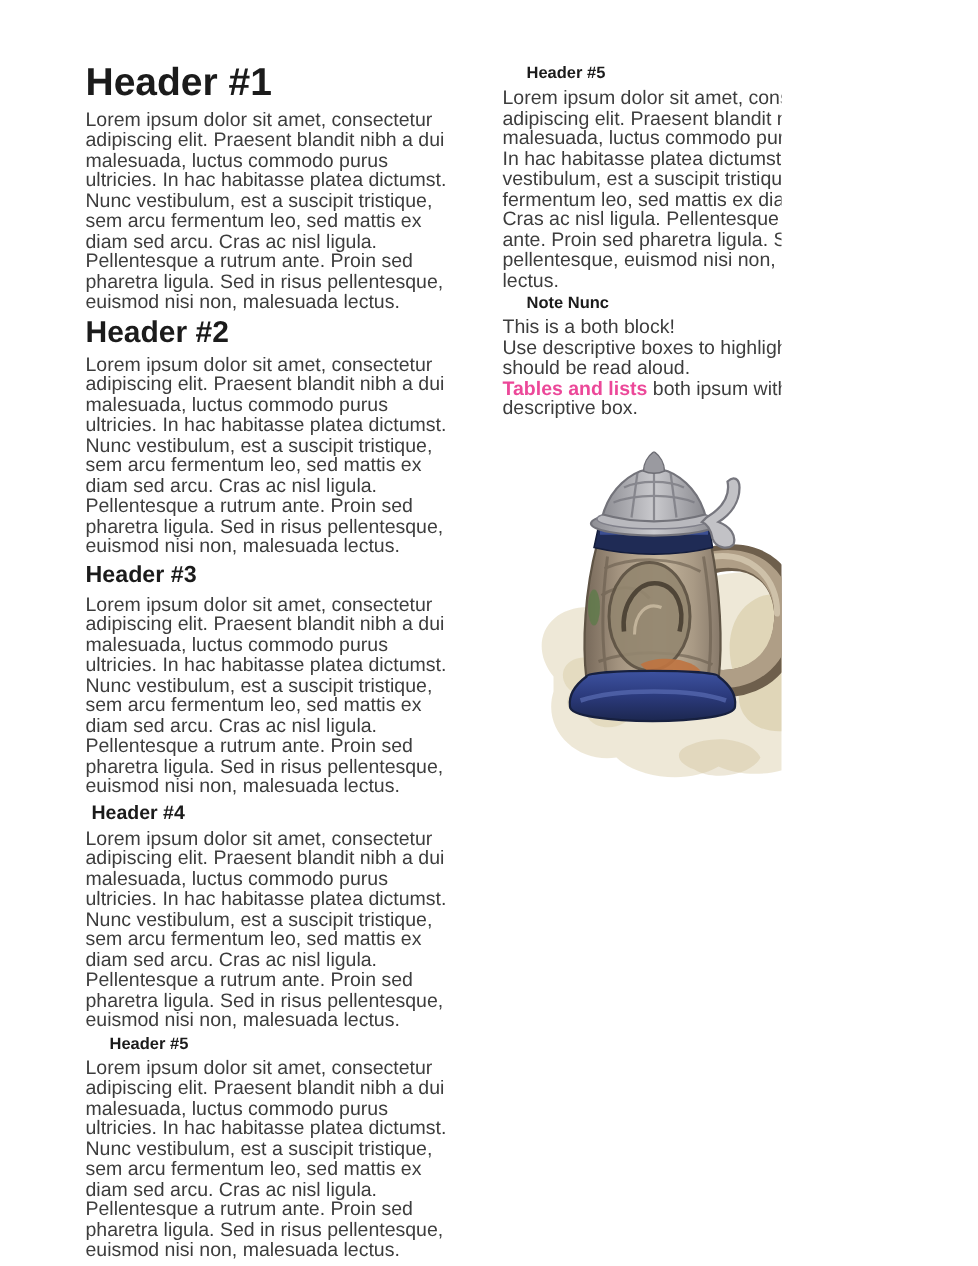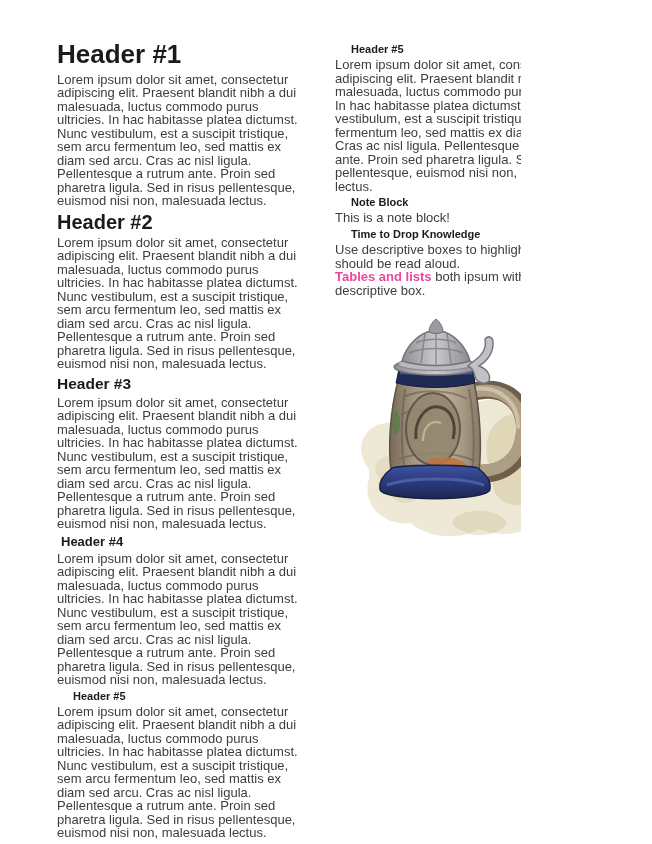--- a/index.html
+++ b/index.html
@@ -51,24 +51,23 @@
     <h4>Header #4</h4>
     <p>Lorem ipsum dolor sit amet, consectetur adipiscing elit. Praesent blandit nibh a dui malesuada, luctus commodo purus ultricies. In hac habitasse platea dictumst. Nunc vestibulum, est a suscipit tristique, sem arcu fermentum leo, sed mattis ex diam sed arcu. Cras ac nisl ligula. Pellentesque a rutrum ante. Proin sed pharetra ligula. Sed in risus pellentesque, euismod nisi non, malesuada lectus.</p>
     <h5>Header #5</h5>
     <p>Lorem ipsum dolor sit amet, consectetur adipiscing elit. Praesent blandit nibh a dui malesuada, luctus commodo purus ultricies. In hac habitasse platea dictumst. Nunc vestibulum, est a suscipit tristique, sem arcu fermentum leo, sed mattis ex diam sed arcu. Cras ac nisl ligula. Pellentesque a rutrum ante. Proin sed pharetra ligula. Sed in risus pellentesque, euismod nisi non, malesuada lectus.</p>
   </div>
 
   <div class="col right">
     <h5>Header #5</h5>
     <p>Lorem ipsum dolor sit amet, consectetur adipiscing elit. Praesent blandit nibh a dui malesuada, luctus commodo purus ultricies. In hac habitasse platea dictumst. Nunc vestibulum, est a suscipit tristique, sem arcu fermentum leo, sed mattis ex diam sed arcu. Cras ac nisl ligula. Pellentesque a rutrum ante. Proin sed pharetra ligula. Sed in risus pellentesque, euismod nisi non, malesuada lectus.</p>
 
-    <h5>Note Block</h5>
-    <p>This is a note block!</p>
+    <h5>Note Nunc</h5>
+    <p>This is a both block!</p>
 
-    <h5>Time to Drop Knowledge</h5>
     <p>Use descriptive boxes to highlight text that should be read aloud.</p>
 
     <p><strong>Tables and lists</strong><span> both ipsum within a descriptive box.</span></p>
 
     <figure class="stein">
       <svg width="252" height="226" viewBox="0 0 252 226" xmlns="http://www.w3.org/2000/svg">
         <defs>
           <linearGradient id="bodyGrad" x1="0" y1="0" x2="1" y2="0">
             <stop offset="0" stop-color="#77695a"></stop>
             <stop offset="0.25" stop-color="#a3937f"></stop>

